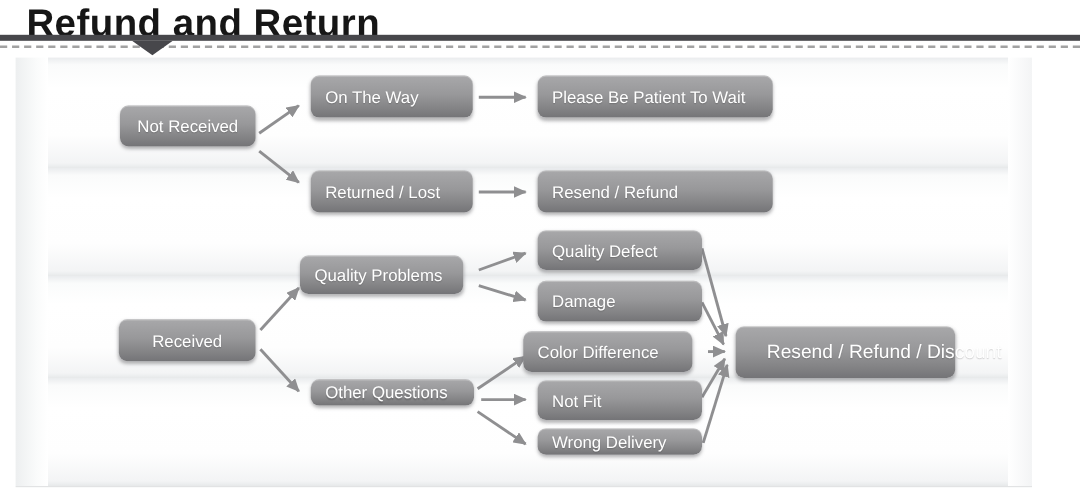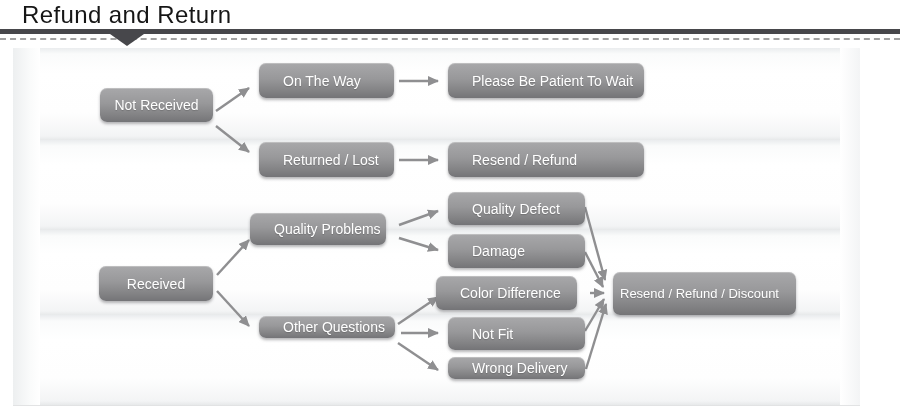--- a/index.html
+++ b/index.html
@@ -4,21 +4,21 @@
 <style>
   html,body{margin:0;padding:0;}
   body{
     width:900px;height:410px;position:relative;overflow:hidden;
     background:#ffffff;
     font-family:"Liberation Sans", sans-serif;
   }
   
   .page-title{
     position:absolute;left:22px;top:1px;margin:0;
-    font-size:24px;font-weight:400;color:#161616;letter-spacing:.4px;
+    font-size:32px;font-weight:700;color:#161616;letter-spacing:.4px;
   }
   .title-rule{
     position:absolute;left:0;top:29px;width:900px;height:5px;background:#47474b;
   }
   .dashed-divider{
     position:absolute;left:0;top:38px;width:900px;height:0;
     border-top:2px dashed #a2a2a2;
   }
   .down-triangle{
     position:absolute;left:110px;top:34px;width:0;height:0;
@@ -43,21 +43,21 @@
     width:100%;
     background:linear-gradient(180deg,
       #eaecee 0px,#fafbfb 6px,#ffffff 28%,#fefefe 70%,
       #f3f4f5 calc(100% - 4px),#e7e9ea 100%);
   }
   .b1{height:92px;} .b2{height:90px;} .b3{height:85px;} .b4{height:90px;}
   
   .node{
     position:absolute;box-sizing:border-box;
     display:flex;align-items:center;white-space:nowrap;
-    padding-left:24px;
+    padding-left:12px;
     color:#ffffff;font-size:14px;
     text-shadow:0 1px 1px rgba(0,0,0,.18);
     background:linear-gradient(180deg,#a8a8aa 0%,#98989a 45%,#828284 80%,#747477 100%);
     border-radius:7px;
     box-shadow:0 2px 3px rgba(90,90,95,.45), inset 0 1px 0 rgba(255,255,255,.25);
   }
   .node.center{justify-content:center;padding-left:0;}
   .arrows{position:absolute;left:0;top:0;pointer-events:none;}
 </style>
 </head>
@@ -150,15 +150,15 @@
 </div>
 
 <div class="node" style="left:448px;top:317px;width:137px;height:33px">
   <span>Not Fit</span>
 </div>
 
 <div class="node" style="left:448px;top:357px;width:137px;height:22px">
   <span>Wrong Delivery</span>
 </div>
 
-<div class="node" style="left:613px;top:272px;width:183px;height:43px;padding-left:7px;font-size:13px">
+<div class="node" style="left:613px;top:272px;width:183px;height:43px;padding-left:26px;font-size:16px">
   <span>Resend / Refund / Discount</span>
 </div>
 
 </body></html>

